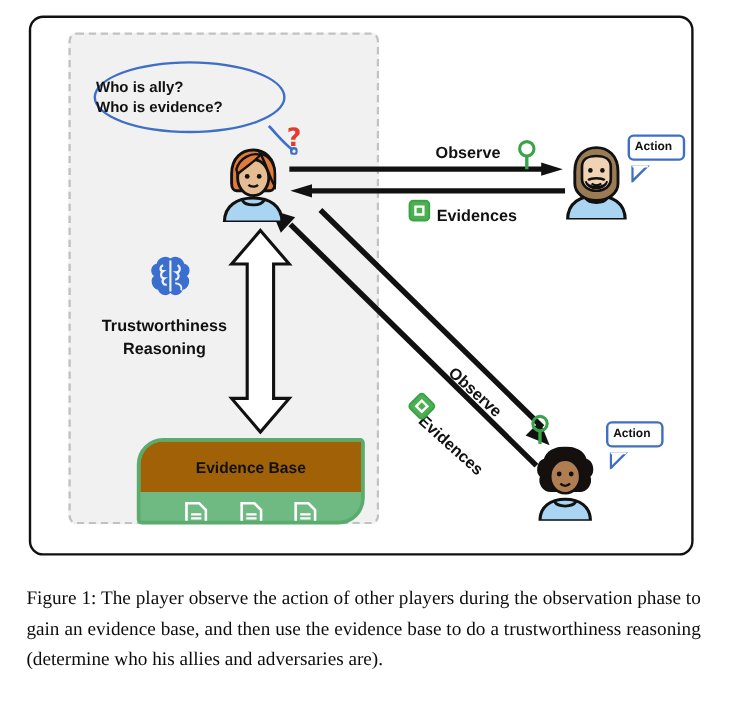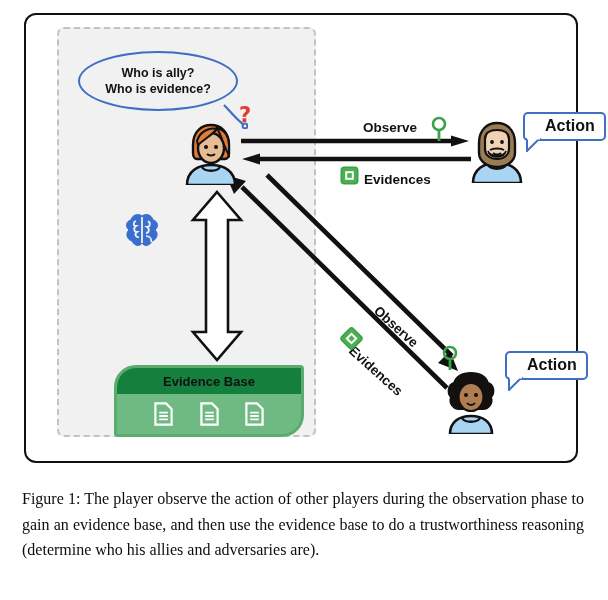--- a/index.html
+++ b/index.html
@@ -46,21 +46,21 @@
     left: 52px;
     top: 36px;
     width: 160px;
     height: 60px;
     border: 2.2px solid #3e6fc4;
     border-radius: 50% / 50%;
     background: #f1f1f1;
     box-sizing: border-box;
     display: flex;
     flex-direction: column;
-    align-items: center;
+    align-items: flex-start;
     justify-content: center;
     z-index: 6;
   }
   #question-bubble .qline {
     font-size: 12.5px;
     font-weight: bold;
     color: #111;
     line-height: 16px;
     white-space: nowrap;
   }
@@ -94,22 +94,22 @@
   #avatar-bearded { left: 444px; top: 106px; }
   #avatar-curly { left: 418px; top: 357px; }
 
   
   .action-bubble {
     position: absolute;
     border: 2px solid #3e6fc4;
     border-radius: 5px;
     background: #ffffff;
     box-sizing: border-box;
-    padding: 3px 9px 4px 20px;
-    font-size: 16px;
+    padding: 3px 9px 4px 4px;
+    font-size: 10px;
     font-weight: bold;
     color: #111;
     z-index: 7;
     white-space: nowrap;
   }
   #action-bubble-1 { left: 497px; top: 97px; }
   #action-bubble-2 { left: 479px; top: 336px; }
   .bubble-tail {
     position: absolute;
     width: 16px;
@@ -210,22 +210,22 @@
     width: 190px;
     height: 72px;
     border: 3px solid #5aab6e;
     border-radius: 22px 4px 22px 4px;
     background: #6fb982;
     box-sizing: border-box;
     overflow: hidden;
     z-index: 5;
   }
   #evidence-base-header {
-    height: 26px;
-    background: #15803d;
+    height: 42px;
+    background: #a16207;
     display: flex;
     align-items: center;
     justify-content: center;
     font-size: 13px;
     font-weight: bold;
     color: #111;
     border-radius: 18px 0 0 0;
   }
   #evidence-base-docs {
     height: 40px;
@@ -384,20 +384,24 @@
     <svg id="brain-icon" viewBox="0 0 38 38">
       <path d="M19,5 C15,2 9,4 8,9 C3,10 2,16 6,19 C2,22 4,29 9,30
                C11,35 17,36 19,32 C21,36 27,35 29,30 C34,29 36,22 32,19
                C36,16 35,10 30,9 C29,4 23,2 19,5 Z" fill="#3a6fd0" stroke="#3a6fd0" stroke-width="1"></path>
       <path d="M19,6 L19,32" stroke="#f1f1f1" stroke-width="1.8"></path>
       <path d="M13,10 C10,11 10,15 13,15 C10,17 11,21 14,21 C11,23 13,27 16,26" fill="none" stroke="#f1f1f1" stroke-width="1.8"></path>
       <path d="M25,10 C28,12 27,16 24,16 C27,18 26,22 23,22" fill="none" stroke="#f1f1f1" stroke-width="1.8"></path>
       <path d="M23,25 C27,25 29,28 28,31" fill="none" stroke="#f1f1f1" stroke-width="1.6"></path>
     </svg>
 
+    <div id="trust-label">
+      <div>Trustworthiness</div>
+      <div>Reasoning</div>
+    </div>
 
     <div id="evidence-base">
       <div id="evidence-base-header">Evidence Base</div>
       <div id="evidence-base-docs">
         <svg class="doc-icon" viewBox="0 0 19 24">
           <path d="M1.4,1.4 L12,1.4 L17.6,7 L17.6,22.6 L1.4,22.6 Z" fill="none" stroke="#ffffff" stroke-width="2.2"></path>
           <path d="M5.2,10.6 L13.8,10.6 M5.2,14 L13.8,14 M5.2,17.4 L13.8,17.4" stroke="#ffffff" stroke-width="1.9"></path>
         </svg>
         <svg class="doc-icon" viewBox="0 0 19 24">
           <path d="M1.4,1.4 L12,1.4 L17.6,7 L17.6,22.6 L1.4,22.6 Z" fill="none" stroke="#ffffff" stroke-width="2.2"></path>

